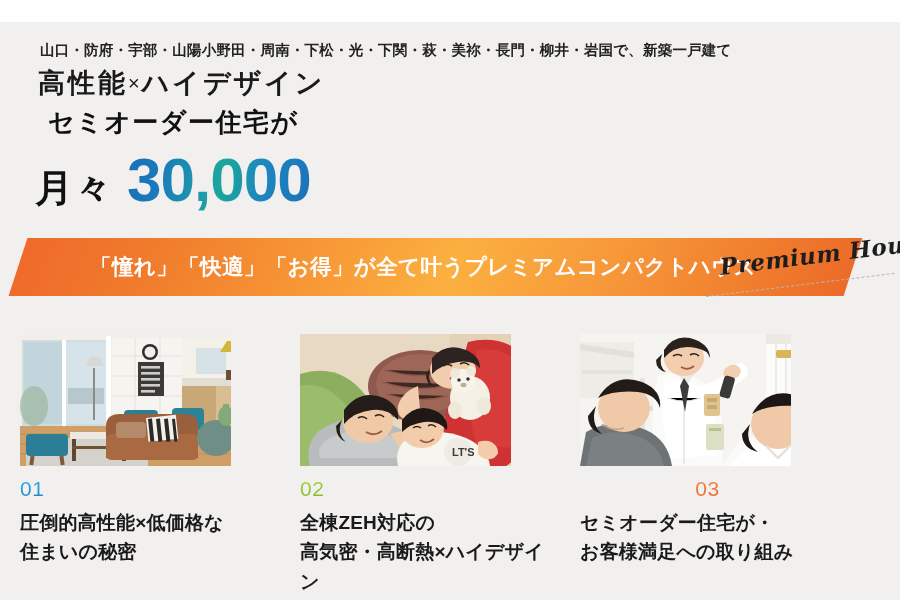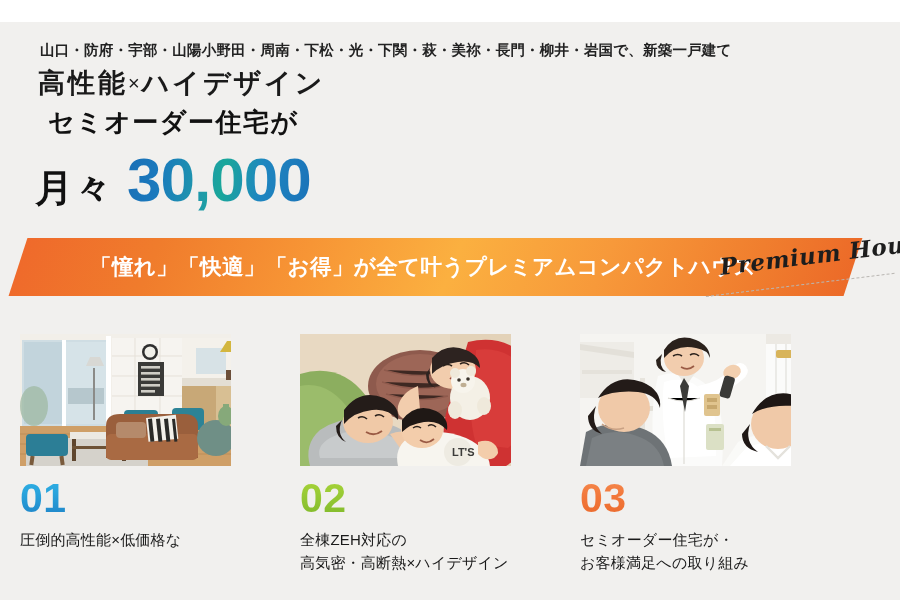--- a/index.html
+++ b/index.html
@@ -176,37 +176,37 @@
   .photo {
     position: relative;
     width: 211px; height: 132px;
     overflow: hidden;
     background: #cfcfcf;
   }
   .photo svg { display: block; }
 
   .card-num {
     margin-top: 12px;
-    font-size: 41px;
-    font-weight: 700;
+    font-size: 21px;
+    font-weight: 400;
     line-height: 1;
     letter-spacing: 0.5px;
     -webkit-background-clip: text;
     background-clip: text;
     color: transparent;
     -webkit-text-fill-color: transparent;
   }
   .num-01 { background-image: linear-gradient(180deg, #2fb0e4 0%, #29a3dc 38%, #1f82c6 100%); }
   .num-02 { background-image: linear-gradient(180deg, #a9d437 0%, #96c935 45%, #7fb82a 100%); }
-  .num-03 { background-image: linear-gradient(180deg, #f58a4e 0%, #f2773a 45%, #ea6a2c 100%); }
+  .num-03 { background-image: linear-gradient(180deg, #f58a4e 0%, #f2773a 45%, #ea6a2c 100%); text-align: center; }
 
   .card-desc {
     margin-top: 9px;
-    font-size: 15px;
-    font-weight: 400;
+    font-size: 19px;
+    font-weight: 700;
     line-height: 1.55;
     color: #1a1a1a;
     letter-spacing: 0.2px;
   }
   .card-desc .l2 { display: block; }
 </style>
 </head>
 <body>
 
 <div id="page">
@@ -331,20 +331,21 @@
           <rect x="212" y="88" width="43" height="6" fill="#cba173"></rect>
           <rect x="214" y="94" width="4" height="24" fill="#9a7246"></rect>
 
           <ellipse cx="206" cy="82" rx="8" ry="10" fill="#86a97a"></ellipse>
           <rect x="203" y="70" width="6" height="8" fill="#86a97a"></rect>
         </svg>
       </div>
       <div class="card-num num-01">01</div>
       <div class="card-desc">
         <span class="l1">圧倒的高性能×低価格な</span>
+        <span class="l2">住まいの秘密</span>
       </div>
     </div>
 
     <div class="card card-2">
       <div class="photo">
         <svg width="255" height="132" viewBox="0 0 255 132" role="img">
           <rect width="255" height="132" fill="#e6dbc9"></rect>
 
           <rect x="0" y="0" width="255" height="132" fill="#e8d9c2"></rect>
           <path d="M150 0 h105 v132 h-105 z" fill="#e3d2b8"></path>

